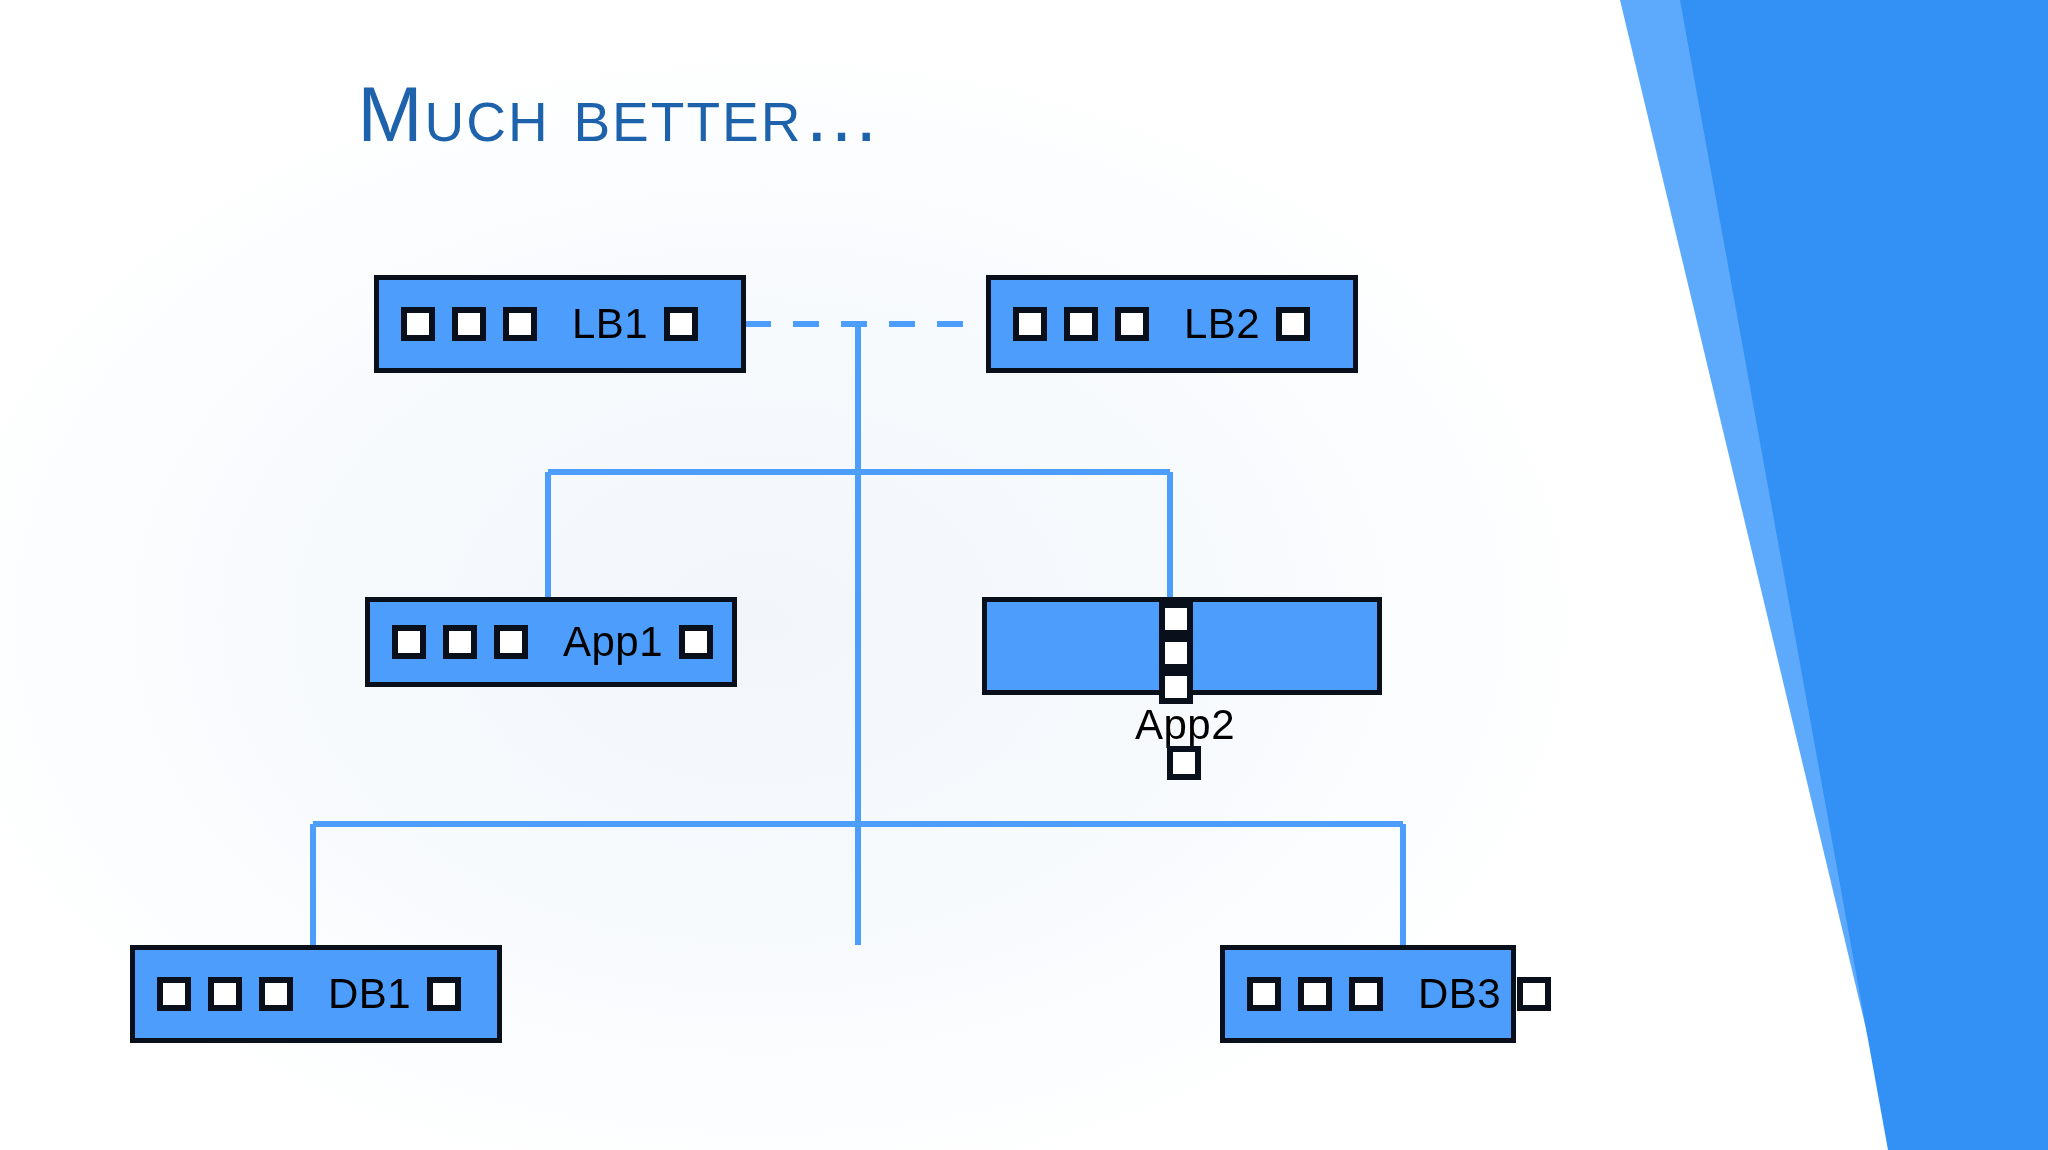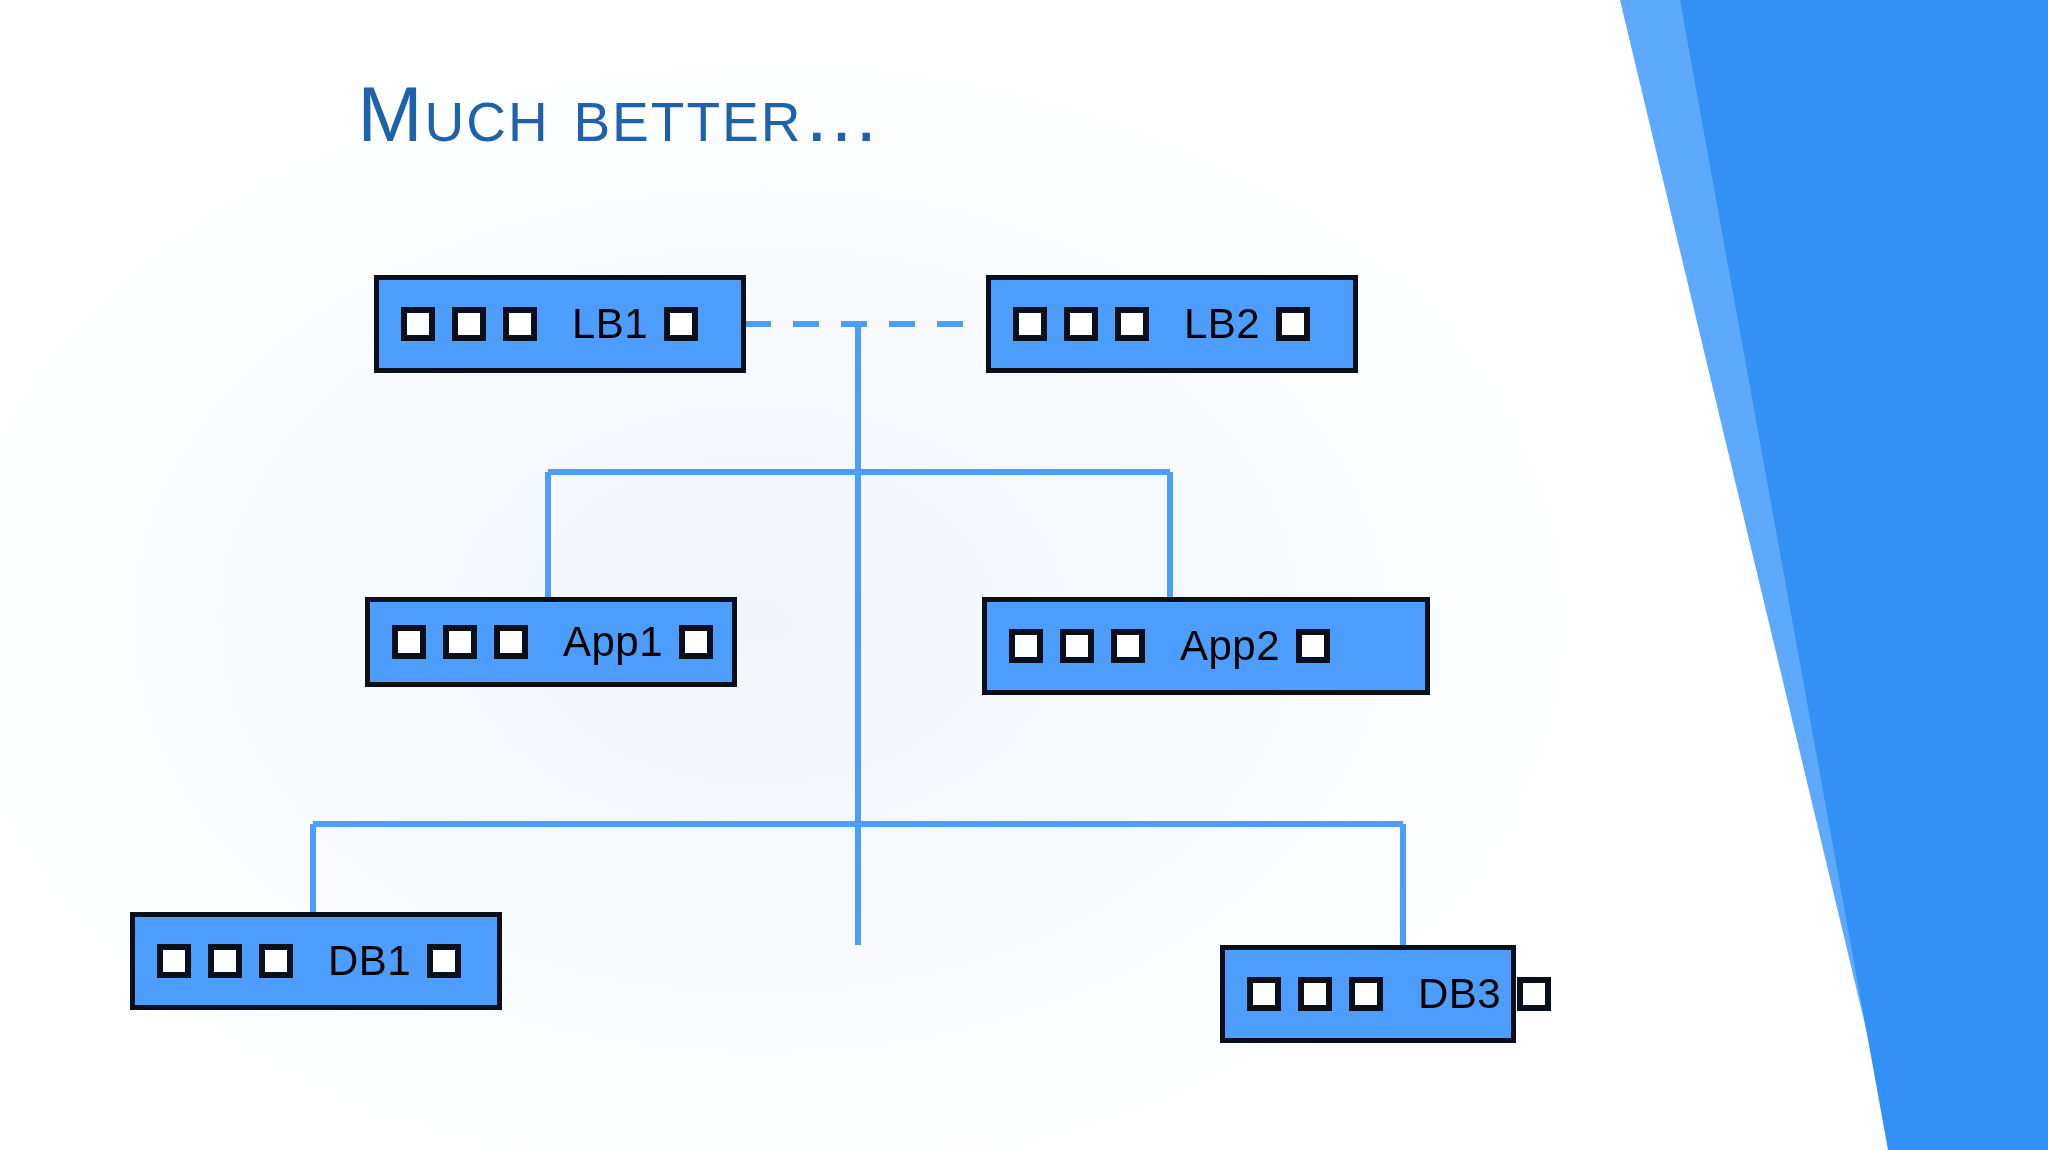--- a/index.html
+++ b/index.html
@@ -138,29 +138,29 @@
   </div>
 
   <div class="node" style="left:365px; top:597px; width:372px; height:90px;">
     <span class="port"></span>
     <span class="port"></span>
     <span class="port"></span>
     <span class="node-label">App1</span>
     <span class="port last"></span>
   </div>
 
-  <div class="node" style="left:982px; top:597px; width:448px; height:98px;">
+  <div class="node" style="left:982px; top:597px; width:400px; height:98px;flex-direction:column;">
     <span class="port"></span>
     <span class="port"></span>
     <span class="port"></span>
     <span class="node-label">App2</span>
     <span class="port last"></span>
   </div>
 
-  <div class="node" style="left:130px; top:912px; width:372px; height:98px;text-align:right;">
+  <div class="node" style="left:130px; top:945px; width:372px; height:98px;text-align:right;">
     <span class="port"></span>
     <span class="port"></span>
     <span class="port"></span>
     <span class="node-label">DB1</span>
     <span class="port last"></span>
   </div>
 
 
   <div class="node" style="left:1220px; top:945px; width:296px; height:98px;">
     <span class="port"></span>

